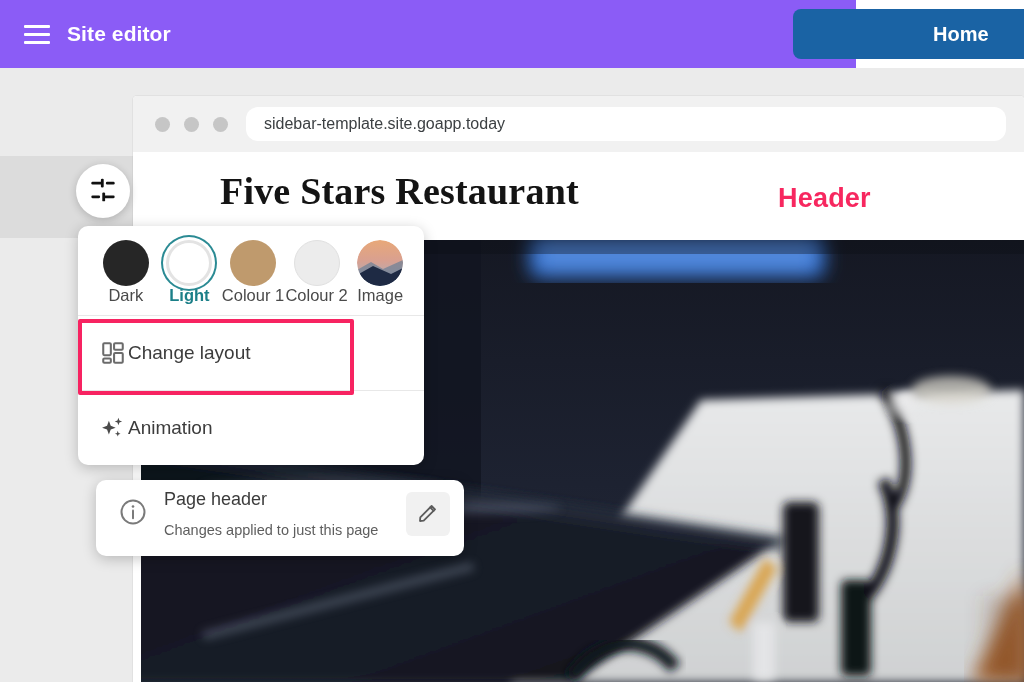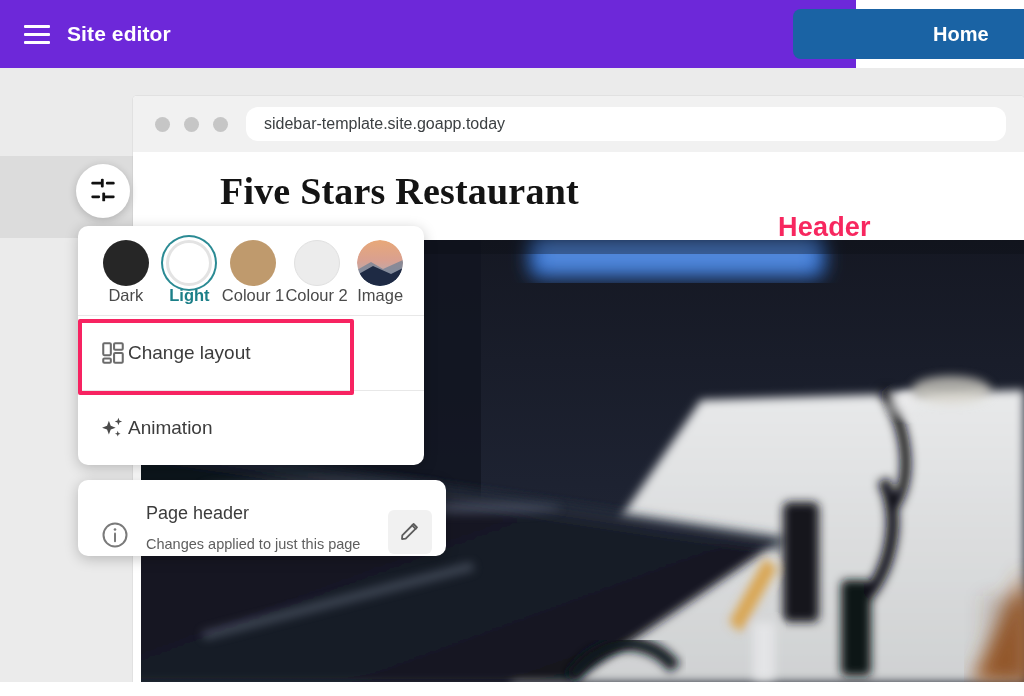--- a/index.html
+++ b/index.html
@@ -18,21 +18,21 @@
     height: 696px;
     background: #ffffff;
     overflow: hidden;
   }
 
   
   .appbar {
     position: absolute;
     left: 0; top: 0;
     width: 856px; height: 68px;
-    background: #6d28d9;
+    background: #8b5cf6;
     z-index: 30;
   }
   .appbar-left {
     position: absolute;
     left: 24px; top: 0;
     height: 68px;
     display: flex;
     align-items: center;
     gap: 17px;
   }
@@ -164,21 +164,20 @@
     left: 778px; top: 183px;
     font-size: 27px;
     font-weight: 700;
     color: #f7275f;
     letter-spacing: .2px;
     text-shadow:
        1.6px 0 0 #fff, -1.6px 0 0 #fff, 0 1.6px 0 #fff, 0 -1.6px 0 #fff,
        1.2px 1.2px 0 #fff, -1.2px 1.2px 0 #fff, 1.2px -1.2px 0 #fff, -1.2px -1.2px 0 #fff;
     z-index: 22;
     white-space: nowrap;
-    margin-top: 29px;
   }
 
   
   .tune-btn {
     position: absolute;
     left: 76px; top: 164px;
     width: 54px; height: 54px;
     border-radius: 50%;
     background: #ffffff;
     box-shadow: 0 2px 8px rgba(0,0,0,.20);
@@ -264,29 +263,29 @@
     width: 268px; height: 68px;
     border: 4px solid #f72361;
     border-radius: 2px;
     pointer-events: none;
   }
   .menu-icon { width: 26px; height: 26px; flex: 0 0 26px; display: block; }
 
   
   .info-card {
     position: absolute;
-    left: 78px; top: 480px;
+    left: 96px; top: 480px;
     width: 368px; height: 76px;
     background: #ffffff;
     border-radius: 10px;
     box-shadow: 0 3px 14px rgba(0,0,0,.22);
     z-index: 25;
     display: flex;
-    align-items: flex-end;
-    padding: 0 14px 2px 22px;
+    align-items: center;
+    padding: 0 14px 8px 22px;
     gap: 16px;
   }
   .info-texts { flex: 1 1 auto; }
   .info-title {
     font-size: 18px;
     color: #3c3c3c;
     line-height: 1.25;
   }
   .info-sub {
     font-size: 14.5px;

